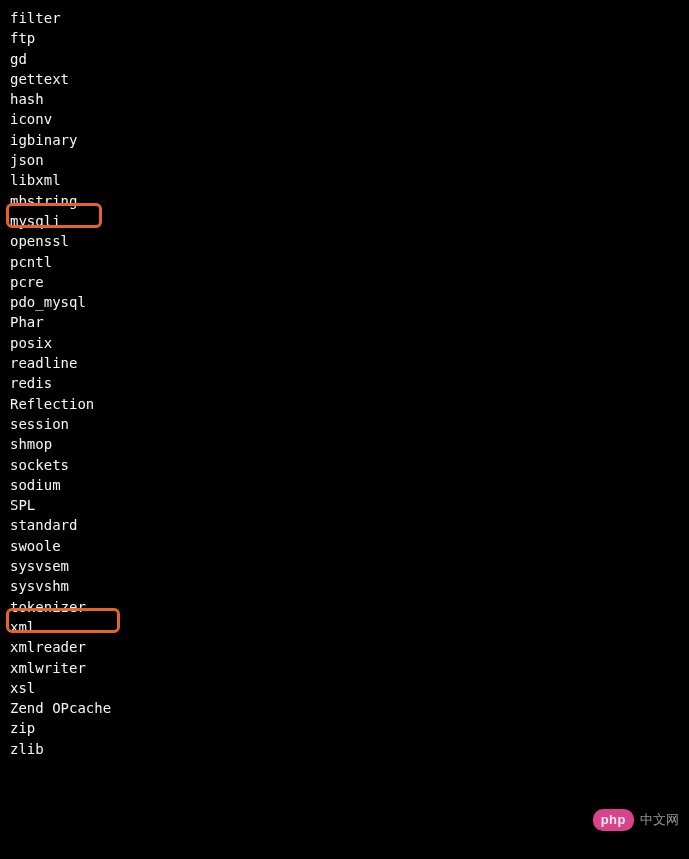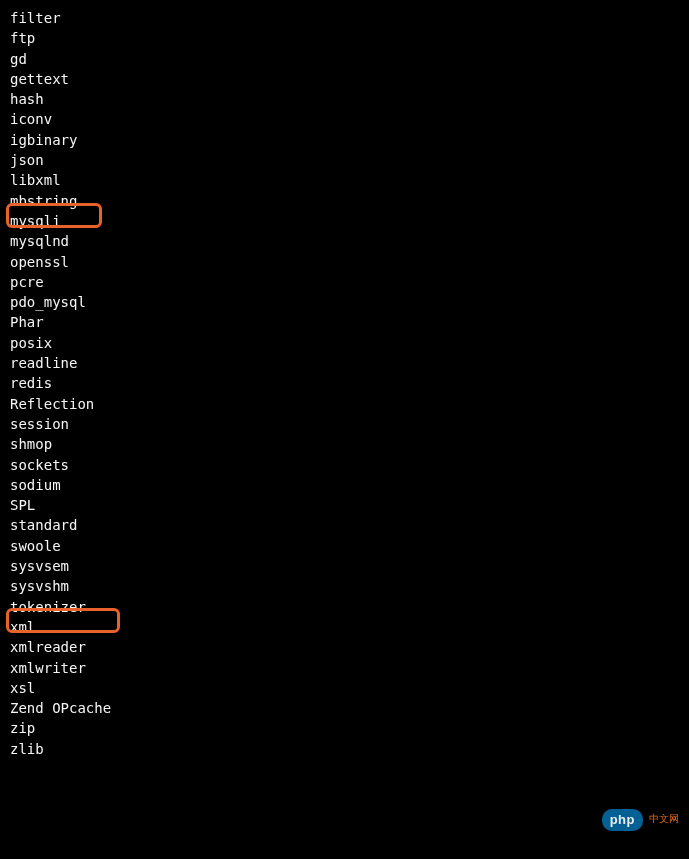--- a/index.html
+++ b/index.html
@@ -48,52 +48,52 @@
     .watermark {
       position: absolute;
       right: 10px;
       bottom: 28px;
       display: flex;
       align-items: center;
       gap: 6px;
       opacity: 0.92;
     }
     .watermark-badge {
-      background: #0369a1;
+      background: #ec4899;
       color: #fff;
       border-radius: 10px;
       padding: 1px 8px;
       font-family: Arial, sans-serif;
       font-weight: bold;
       font-size: 13px;
       letter-spacing: 0.5px;
     }
     .watermark-text {
-      color: #f97316;
-      font-family: Liberation Mono, monospace;
-      font-size: 10px;
+      color: #a3a3a3;
+      font-family: Liberation Serif, serif;
+      font-size: 13px;
     }
   </style>
 </head>
 <body>
 
 <div class="module-list">
     <div class="module-item">filter</div>
     <div class="module-item">ftp</div>
     <div class="module-item">gd</div>
     <div class="module-item">gettext</div>
     <div class="module-item">hash</div>
     <div class="module-item">iconv</div>
     <div class="module-item">igbinary</div>
     <div class="module-item">json</div>
     <div class="module-item">libxml</div>
     <div class="module-item">mbstring</div>
     <div class="module-item">mysqli</div>
-    <div class="module-item">mysqlnd</div>
     <div class="module-item">openssl</div>
+    <div class="module-item">pcntl</div>
     <div class="module-item">pcre</div>
     <div class="module-item">pdo_mysql</div>
     <div class="module-item">Phar</div>
     <div class="module-item">posix</div>
     <div class="module-item">readline</div>
     <div class="module-item">redis</div>
     <div class="module-item">Reflection</div>
     <div class="module-item">session</div>
     <div class="module-item">shmop</div>
     <div class="module-item">sockets</div>

